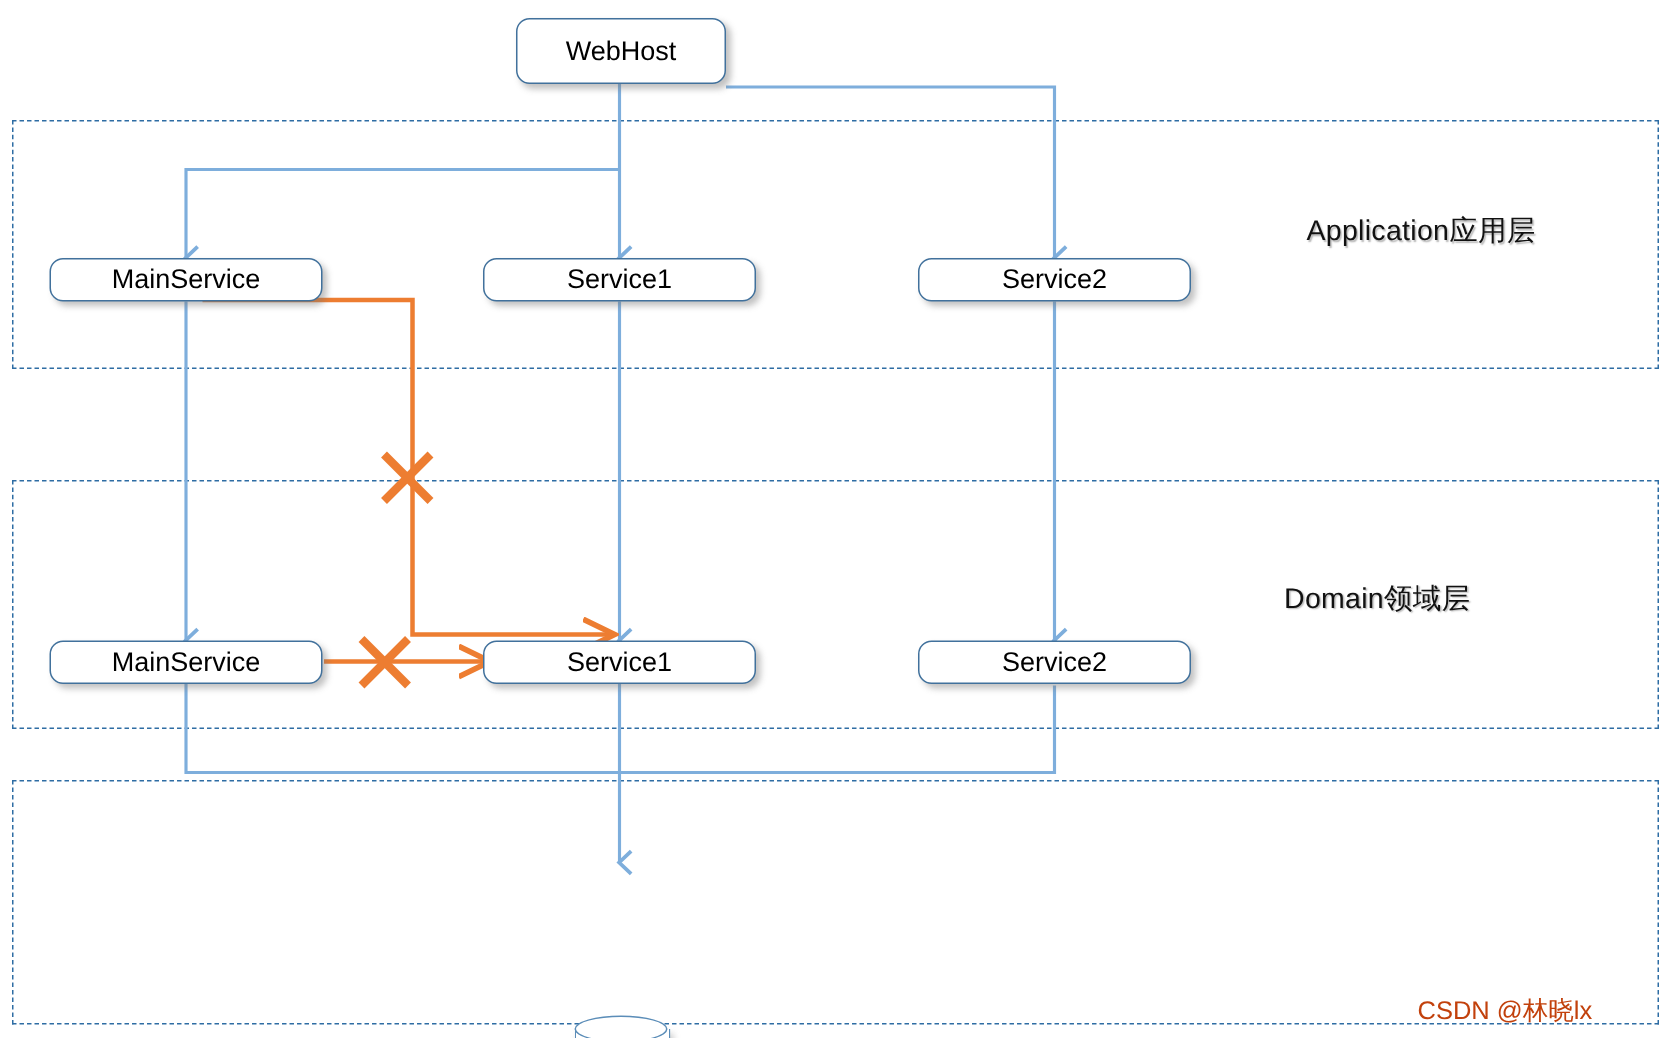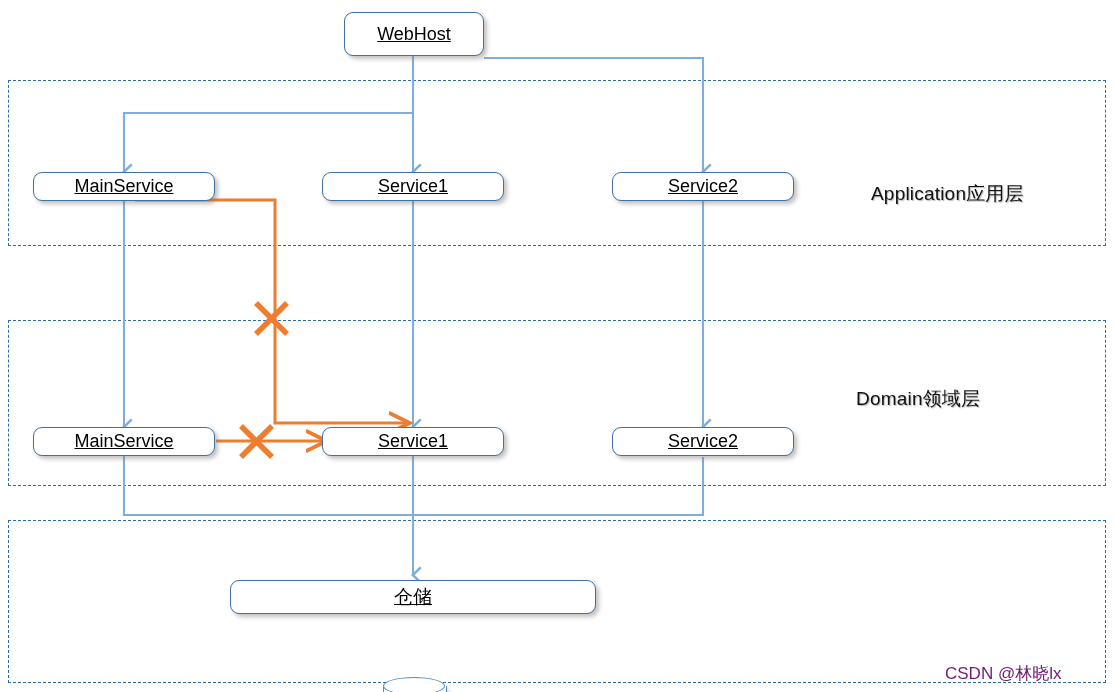--- a/index.html
+++ b/index.html
@@ -44,21 +44,20 @@
     border: 1.4px solid #41719C;
     border-radius: 9px;
     background: #ffffff;
     display: flex;
     align-items: center;
     justify-content: center;
     font-size: 18px;
     color: #000000;
     box-shadow: 3px 3px 4px rgba(120,120,120,0.45);
     white-space: nowrap;
-    text-decoration: underline;
   }
   .node.cn { font-size: 19px; }
   
   .db {
     position: absolute;
     box-sizing: border-box;
     margin-top: 47px;
   }
   .db-body {
     position: absolute;
@@ -86,34 +85,34 @@
     left: 0; right: 0;
     top: 22px;
     text-align: center;
     font-size: 17px;
     color: #000000;
   }
   
   .watermark {
     position: absolute;
     font-size: 17px;
-    color: #701a75;
+    color: #c2410c;
     white-space: nowrap;
   }
 </style>
 </head>
 <body>
 
 <div id="canvas">
 
   <div class="layer-band" style="left:8px; top:80px; width:1098px; height:166px;"></div>
   <div class="layer-band" style="left:8px; top:320px; width:1098px; height:166px;"></div>
   <div class="layer-band" style="left:8px; top:520px; width:1098px; height:163px;"></div>
 
-  <div class="layer-label" style="left:871px; top:141px;margin-top:40px;">Application应用层</div>
+  <div class="layer-label" style="left:871px; top:141px;">Application应用层</div>
   <div class="layer-label" style="left:856px; top:386px;">Domain领域层</div>
 
   <svg id="wires" viewBox="0 0 1115 692" xmlns="http://www.w3.org/2000/svg">
     <defs>
       <marker id="arw-blue" markerWidth="9" markerHeight="9" refX="4.2" refY="4.5" orient="auto" markerUnits="strokeWidth">
         <path d="M0.6,0.8 L4.2,4.6 L7.8,0.8" fill="none" stroke="#7EAEDC" stroke-width="1.2"></path>
       </marker>
       <marker id="arw-orange" markerWidth="8" markerHeight="8" refX="6.4" refY="4" orient="auto" markerUnits="strokeWidth">
         <path d="M0,0.6 L7,4 L0,7.4" fill="none" stroke="#ED7D31" stroke-width="1.25"></path>
       </marker>
@@ -160,21 +159,20 @@
   <div class="node" style="left:344px; top:12px; width:140px; height:44px;">WebHost</div>
 
   <div class="node" style="left:33px; top:172px; width:182px; height:29px;">MainService</div>
   <div class="node" style="left:322px; top:172px; width:182px; height:29px;">Service1</div>
   <div class="node" style="left:612px; top:172px; width:182px; height:29px;">Service2</div>
 
   <div class="node" style="left:33px; top:427px; width:182px; height:29px;">MainService</div>
   <div class="node" style="left:322px; top:427px; width:182px; height:29px;">Service1</div>
   <div class="node" style="left:612px; top:427px; width:182px; height:29px;">Service2</div>
 
-  <div class="node cn" style="left:230px; top:580px; width:366px; height:34px;">仓储</div>
 
   <div class="db" style="left:383px; top:630px; width:62px; height:48px;">
     <div class="db-body"></div>
     <div class="db-top"></div>
     <div class="db-label">DB</div>
   </div>
 
   <div class="watermark" style="left:945px; top:662px;">CSDN @林晓lx</div>
 
 </div>

